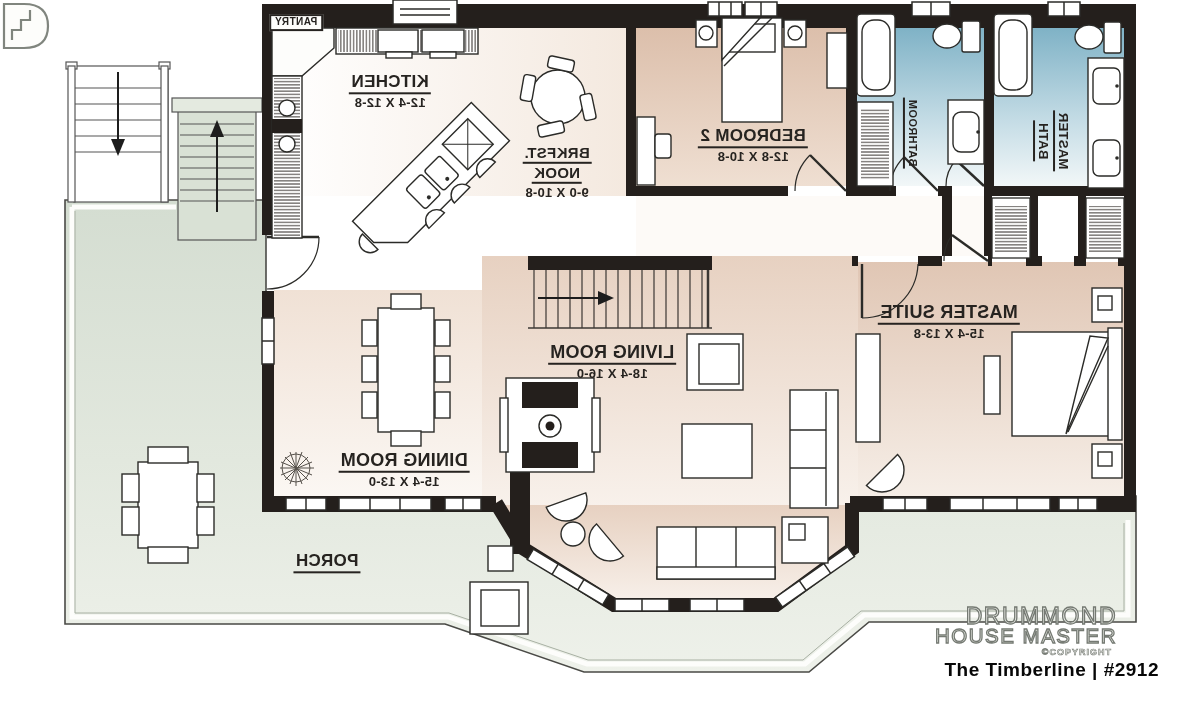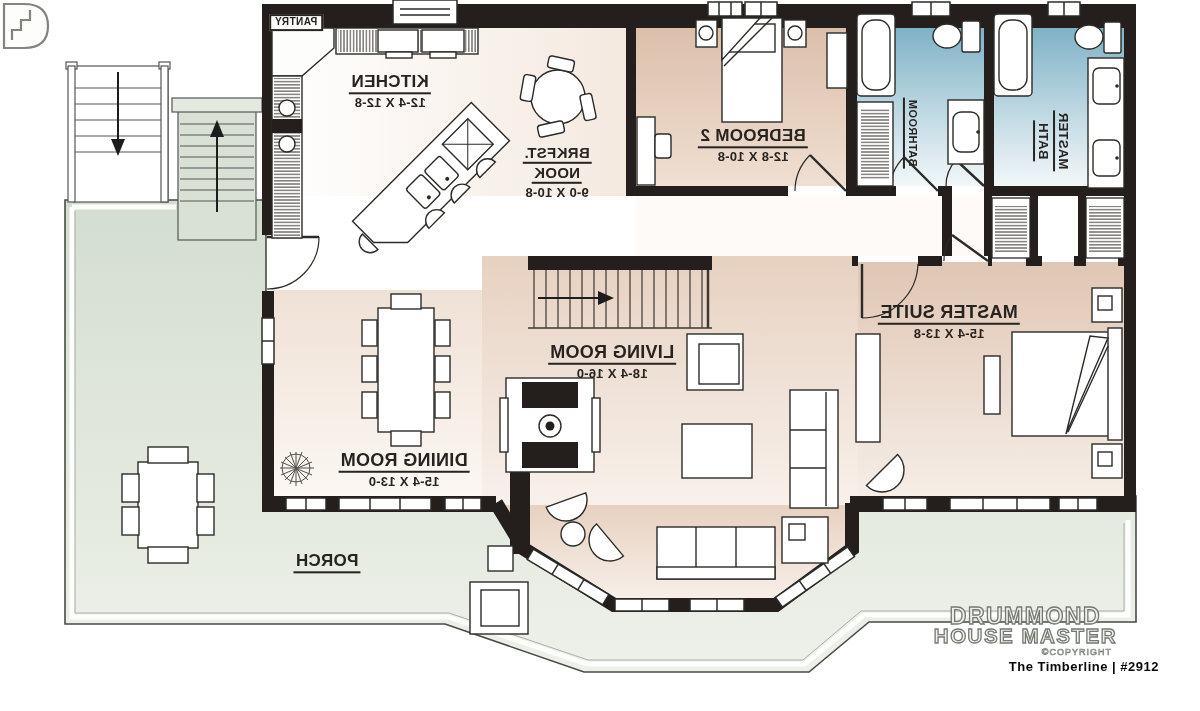--- a/index.html
+++ b/index.html
@@ -11,28 +11,28 @@
        transform:translate(-50%,-50%) scaleX(-1);line-height:1.08;}
   .lbl.vert{transform:translate(-50%,-50%) scaleX(-1) rotate(-90deg);}
   .rn{display:inline-block;font-size:17px;letter-spacing:.3px;border-bottom:2.2px solid #262320;padding:0 2px 1px;}
   .rn.big{font-size:18px;}
   .rn.sm{font-size:13px;border-bottom-width:2px;}
   .rn.xs{font-size:11px;letter-spacing:.4px;}
   .rd{display:block;font-size:13px;font-weight:bold;margin-top:2px;letter-spacing:.3px;}
   .pantry-box{font-size:10px;letter-spacing:.4px;border:2px solid #262320;background:#fdfdfb;
               padding:1px 4px;display:inline-block;}
   
-  .wm-brand{position:absolute;right:83px;top:606px;text-align:center;line-height:.92;
-            color:#eef0ea;font-weight:bold;letter-spacing:1.5px;
+  .wm-brand{position:absolute;right:83px;top:606px;text-align:right;line-height:.92;
+            color:#eef0ea;font-weight:normal;letter-spacing:1.5px;
             -webkit-text-stroke:1.3px #70756e;opacity:.96;margin-left:8px;}
   .wm-brand .l1{font-size:23px;display:block;}
   .wm-brand .l2{font-size:20.5px;display:block;}
-  .wm-copy{position:absolute;right:88px;top:647px;font-size:9px;font-weight:normal;color:#f2f3ef;
+  .wm-copy{position:absolute;right:88px;top:647px;font-size:9px;font-weight:bold;color:#f2f3ef;
            -webkit-text-stroke:.6px #777c75;letter-spacing:1px;}
-  .wm-title{position:absolute;right:41px;top:659px;font-size:13px;font-weight:bold;color:#070707;
+  .wm-title{position:absolute;right:41px;top:659px;font-size:19px;font-weight:bold;color:#070707;
             letter-spacing:.5px;
             text-shadow:-1.5px -1.5px 0 #fff,1.5px -1.5px 0 #fff,-1.5px 1.5px 0 #fff,1.5px 1.5px 0 #fff,0 0 4px #fff;}
   .wm-logo{position:absolute;left:1113px;top:602px;}
 </style>
 </head>
 <body>
 
 <div id="stage">
 <svg width="1200" height="711" viewBox="0 0 1200 711">
   <defs>

